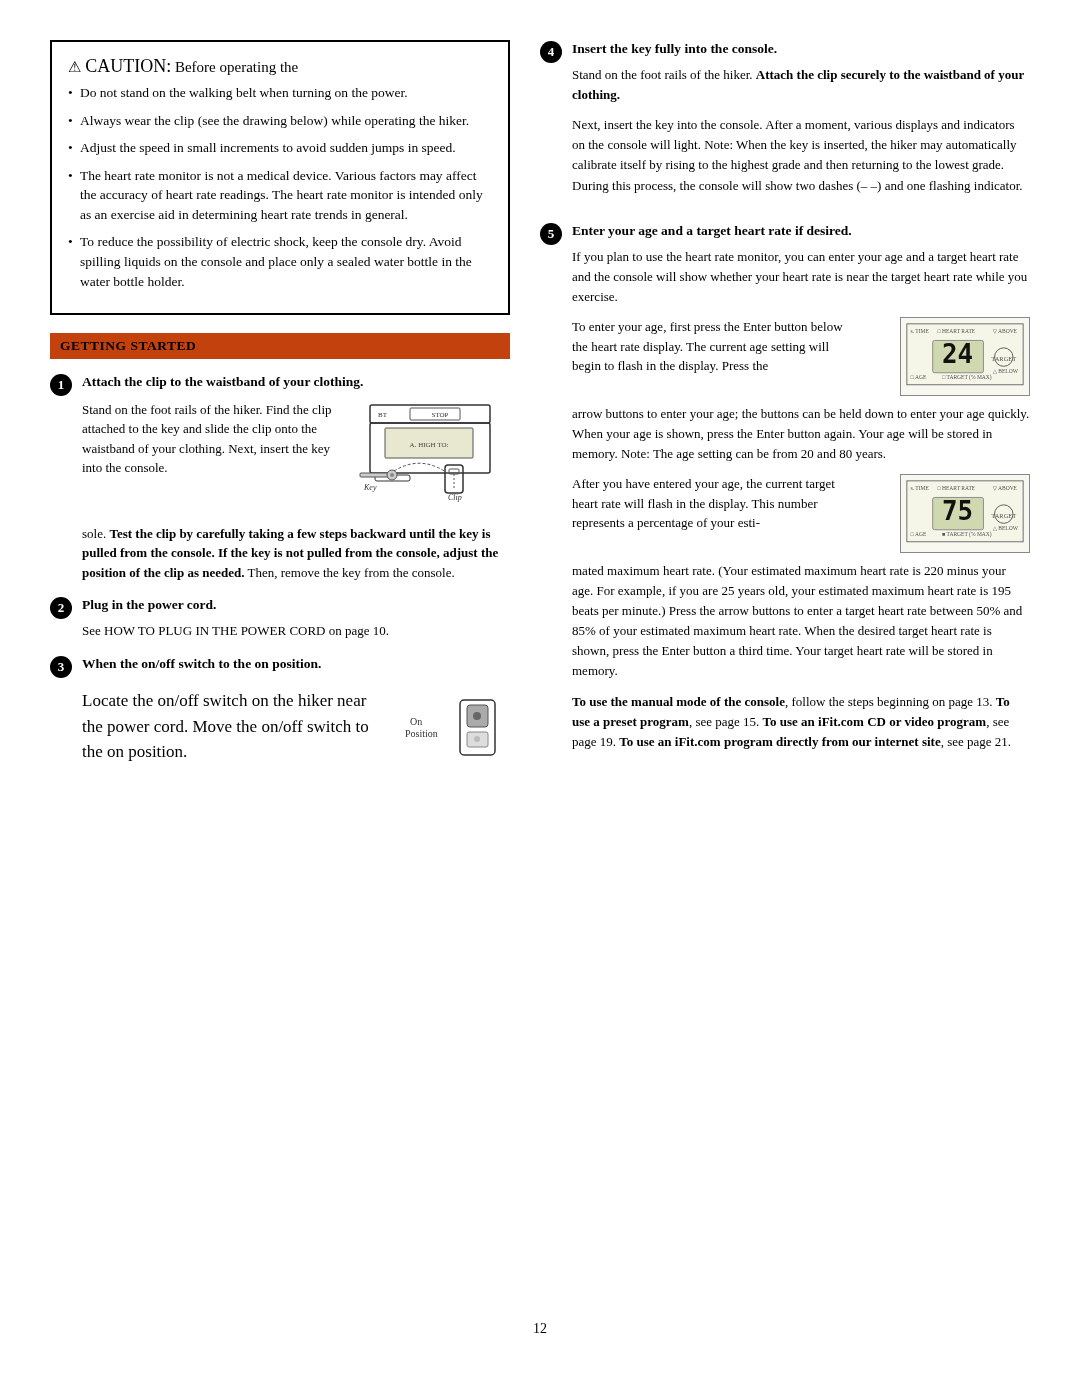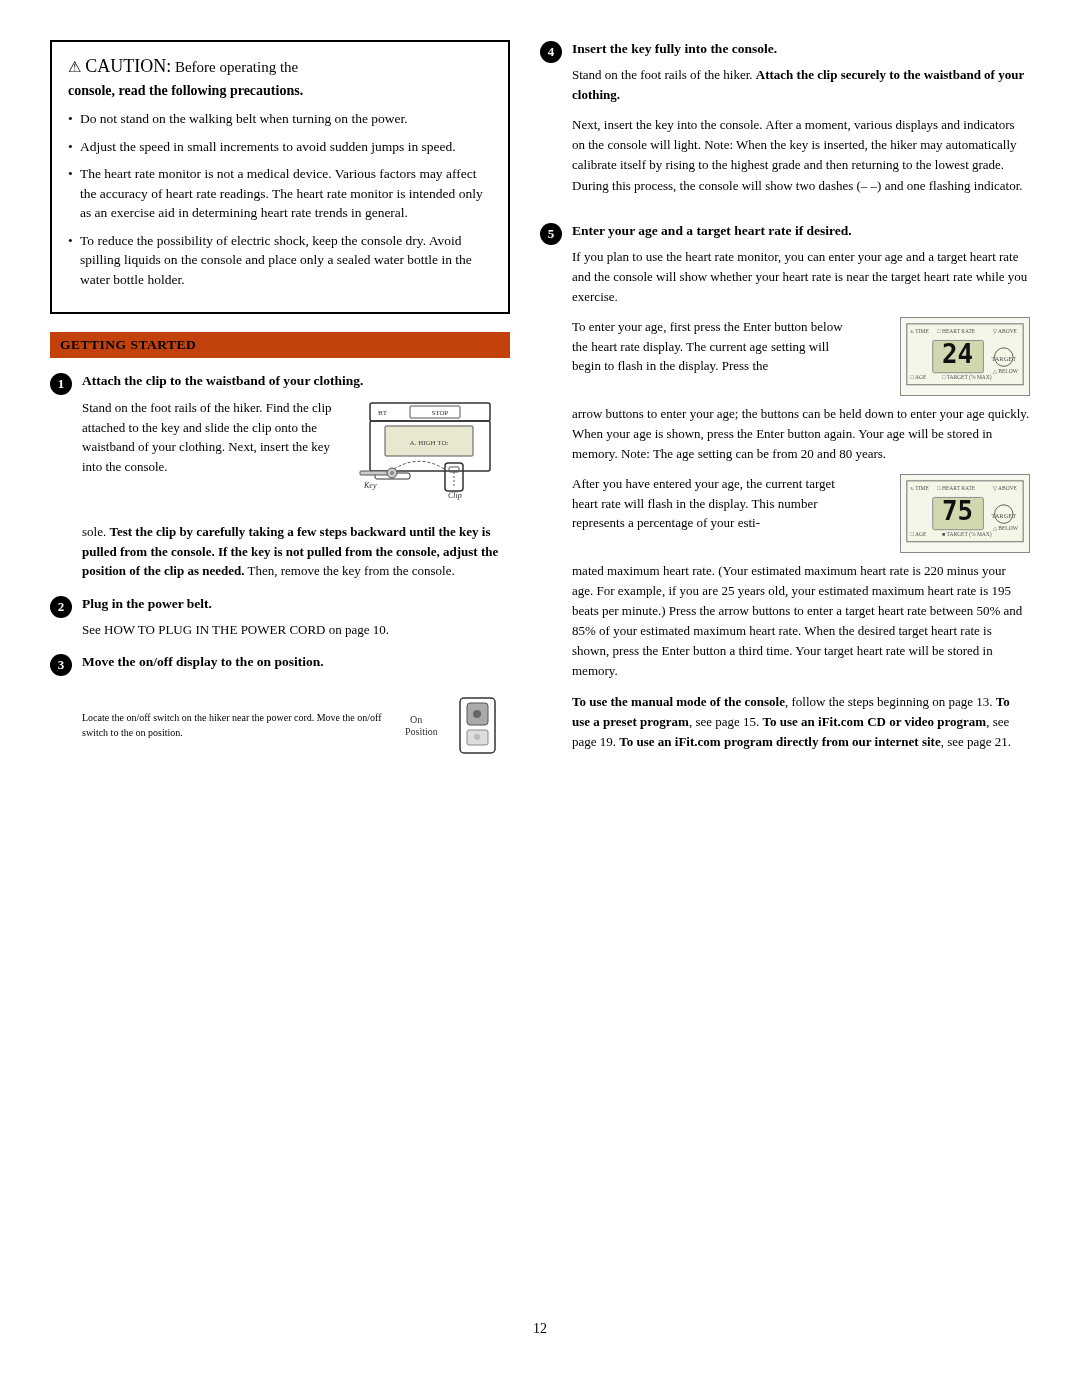--- a/index.html
+++ b/index.html
@@ -137,21 +137,21 @@
 
     
     .step3-row {
       display: flex;
       gap: 10px;
       margin-top: 6px;
       align-items: center;
     }
     .step3-text {
       flex: 1;
-      font-size: 10px;
+      font-size: 17px;
       line-height: 1.5;
     }
     .on-position-diagram {
       width: 110px;
       flex-shrink: 0;
       text-align: center;
     }
 
     
     .step-right {
@@ -204,23 +204,23 @@
   <div class="two-col">
 
     <div class="col-left">
 
       <div class="caution-box">
         <div class="caution-title">
           <span>⚠</span>
           <span class="caution-word">CAUTION:</span>
           <span> Before operating the</span>
         </div>
-        <div class="caution-subtitle">console, read the following precautions.</div>
         <ul class="caution-bullets">
           <li>Do not stand on the walking belt when turning on the power.</li>
+          <li>Always wear the clip (see the drawing below) while operating the hiker.</li>
           <li>Adjust the speed in small increments to avoid sudden jumps in speed.</li>
           <li>The heart rate monitor is not a medical device. Various factors may affect the accuracy of heart rate readings. The heart rate monitor is intended only as an exercise aid in determining heart rate trends in general.</li>
           <li>To reduce the possibility of electric shock, keep the console dry. Avoid spilling liquids on the console and place only a sealed water bottle in the water bottle holder.</li>
         </ul>
       </div>
 
       <div class="getting-started-bar">GETTING STARTED</div>
 
       <div class="step">
         <div class="step-number-circle">1</div>
@@ -267,29 +267,29 @@
           </div>
           <div class="step-body">
             sole. <span class="bold">Test the clip by carefully taking a few steps backward until the key is pulled from the console. If the key is not pulled from the console, adjust the position of the clip as needed.</span> Then, remove the key from the console.
           </div>
         </div>
       </div>
 
       <div class="step">
         <div class="step-number-circle">2</div>
         <div class="step-content">
-          <div class="step-title">Plug in the power belt.</div>
+          <div class="step-title">Plug in the power cord.</div>
           <div class="step-body">See HOW TO PLUG IN THE POWER CORD on page 10.</div>
         </div>
       </div>
 
       <div class="step">
         <div class="step-number-circle">3</div>
         <div class="step-content">
-          <div class="step-title">Move the on/off display to the on position.</div>
+          <div class="step-title">When the on/off switch to the on position.</div>
           <div class="step3-row">
             <div class="step3-text">Locate the on/off switch on the hiker near the power cord. Move the on/off switch to the on position.</div>
             <div class="on-position-diagram">
               <svg viewBox="0 0 110 90" xmlns="http://www.w3.org/2000/svg">
 
                 <text x="10" y="45" font-size="10" fill="#333">On</text>
                 <text x="5" y="57" font-size="10" fill="#333">Position</text>
 
                 <rect x="60" y="20" width="35" height="55" rx="4" fill="none" stroke="#333" stroke-width="1.5"></rect>
 

